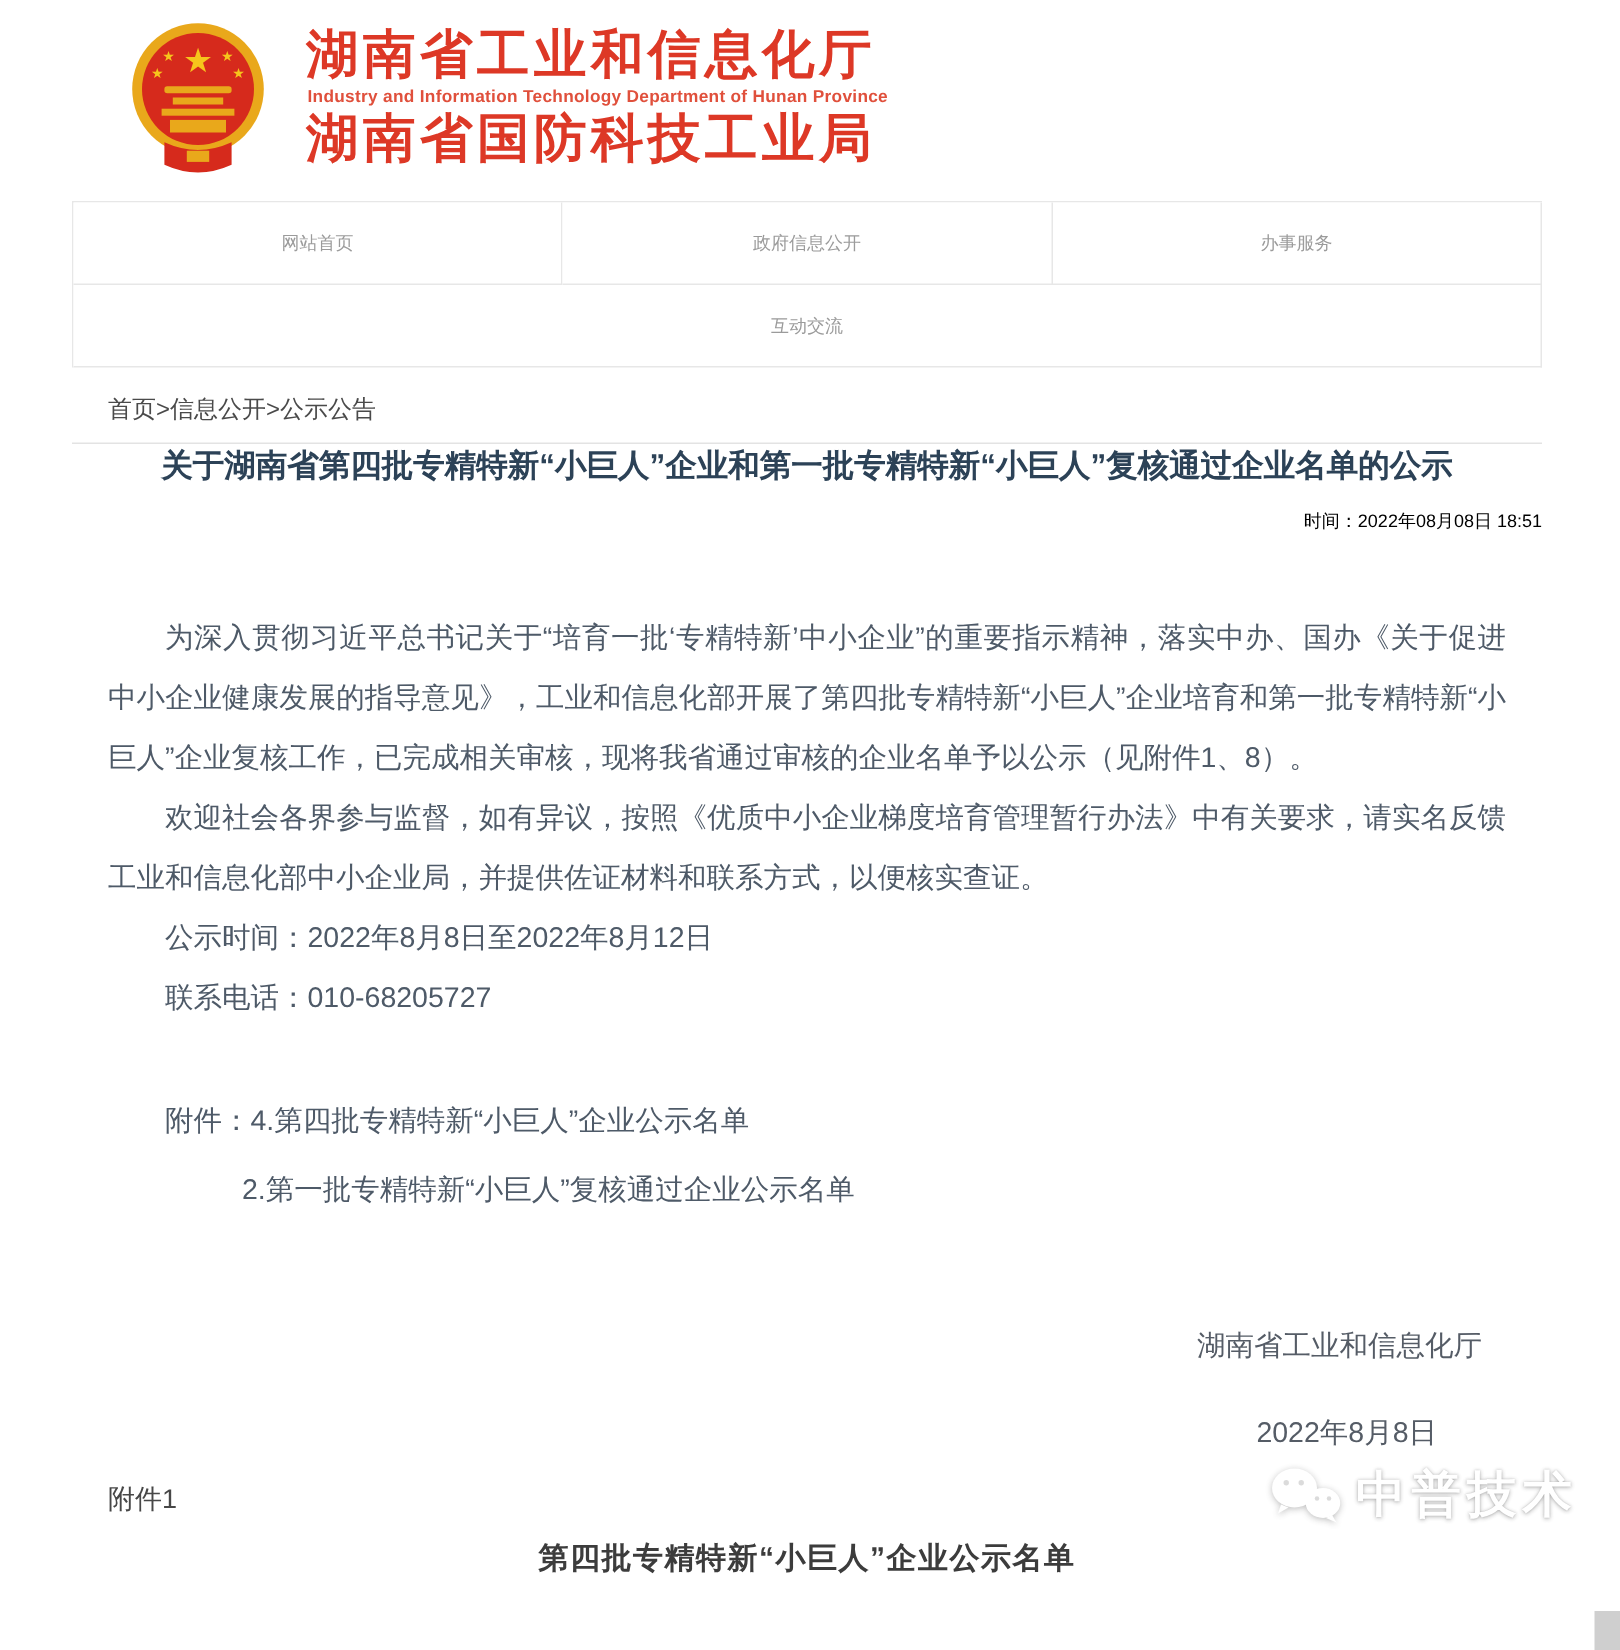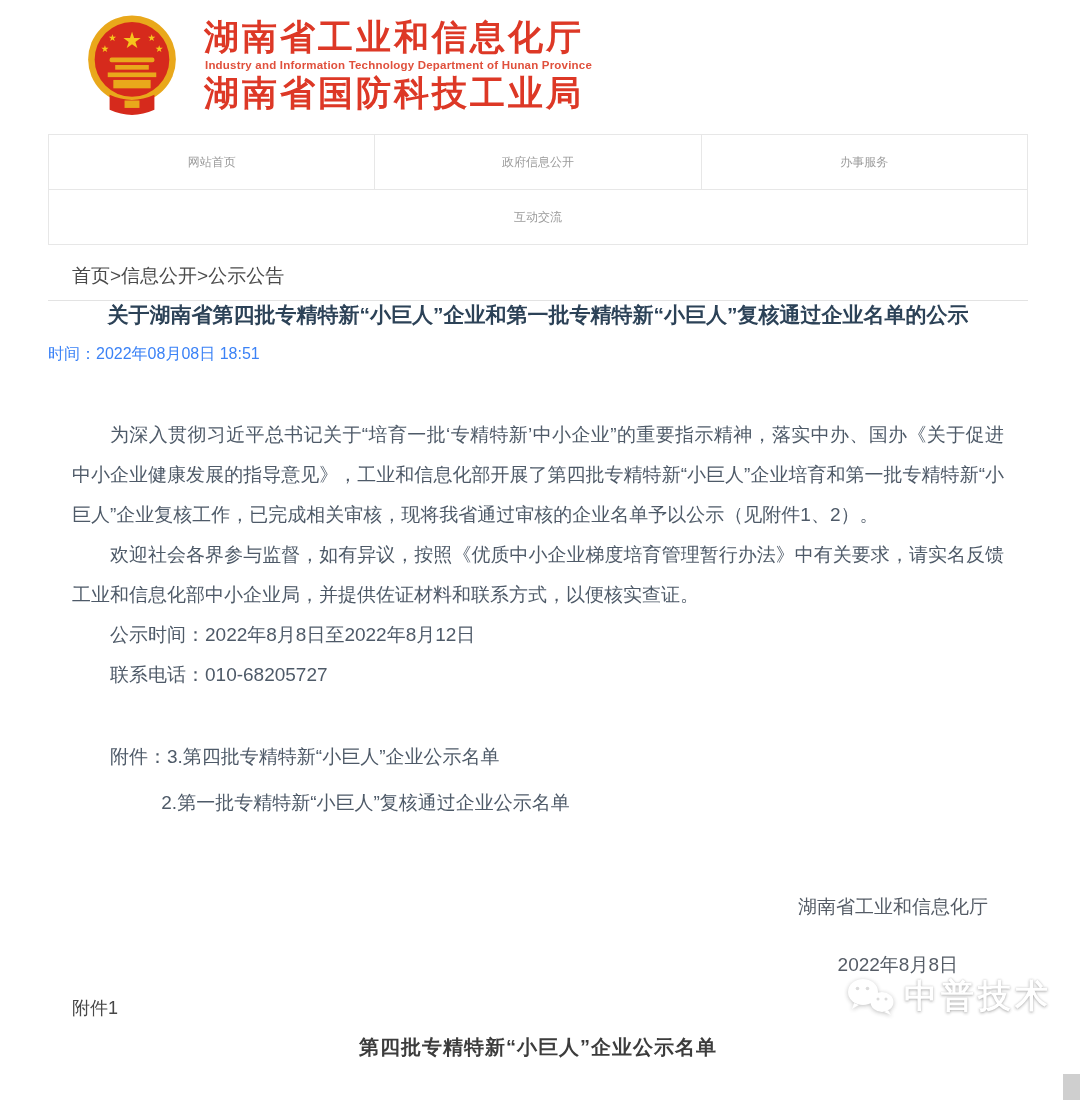--- a/index.html
+++ b/index.html
@@ -16,27 +16,27 @@
   .org-en { font-size:11.5px; font-weight:bold; color:#e0503c; margin:3px 0 4px 1px; letter-spacing:0.2px; }
   
   .nav { width:980px; margin-left:48px; border-top:1px solid #e7e7e7; border-left:1px solid #e7e7e7; margin-top:4px; }
   .nav-row { display:flex; }
   .nav-cell {
     flex:1; height:55px; line-height:55px; text-align:center;
     color:#9b9b9b; font-size:12px; background:#fff; cursor:pointer;
     border-right:1px solid #e7e7e7; border-bottom:1px solid #e7e7e7;
   }
   
-  .breadcrumb { margin-left:48px; width:980px; padding:18px 0 11px 24px; font-size:19px; color:#4a4a4a; }
+  .breadcrumb { margin-left:48px; width:980px; padding:18px 0 11px 24px; font-size:16px; color:#4a4a4a; }
   .breadcrumb span { cursor:pointer; }
   .rule { width:980px; margin-left:48px; height:1px; background:#e3e3e3; }
   
   .content { width:980px; margin-left:48px; }
   .article-title { text-align:center; font-size:21px; font-weight:bold; color:#2c4257; padding:0 10px; }
-  .article-time { text-align:left; font-size:16px; color:#3b82f6; margin-top:15px; }
+  .article-time { text-align:right; font-size:12px; color:#000000; margin-top:15px; }
   .article-body { margin-top:50px; padding:0 24px; font-size:19px; color:#4e5a68; line-height:40px; text-align:justify; }
   .indent { text-indent:2em; }
   .plain-line { text-indent:2em; }
   .attach-block { margin-top:42px; }
   .attach-line2 { padding-left:4.7em; margin-top:6px; }
   .signature { margin-top:64px; padding-right:16px; text-align:right; font-size:19px; color:#555c66; }
   .signature-date { margin-top:18px; padding-right:30px; }
   
   .annex-label { margin-top:11px; padding-left:24px; font-size:18px; color:#474747; }
   .table-title { margin-top:14px; text-align:center; font-size:20px; font-weight:bold; color:#3c3c3c; letter-spacing:1px; }
@@ -96,27 +96,27 @@
   <div class="breadcrumb">
     <span>首页</span><span>&gt;</span><span>信息公开</span><span>&gt;</span><span>公示公告</span>
   </div>
   <div class="rule"></div>
 
   <div class="content">
     <div class="article-title">关于湖南省第四批专精特新“小巨人”企业和第一批专精特新“小巨人”复核通过企业名单的公示</div>
     <div class="article-time">时间：2022年08月08日 18:51</div>
 
     <div class="article-body">
-      <p class="indent">为深入贯彻习近平总书记关于“培育一批‘专精特新’中小企业”的重要指示精神，落实中办、国办《关于促进中小企业健康发展的指导意见》，工业和信息化部开展了第四批专精特新“小巨人”企业培育和第一批专精特新“小巨人”企业复核工作，已完成相关审核，现将我省通过审核的企业名单予以公示（见附件1、2）。</p>
+      <p class="indent">为深入贯彻习近平总书记关于“培育一批‘专精特新’中小企业”的重要指示精神，落实中办、国办《关于促进中小企业健康发展的指导意见》，工业和信息化部开展了第四批专精特新“小巨人”企业培育和第一批专精特新“小巨人”企业复核工作，已完成相关审核，现将我省通过审核的企业名单予以公示（见附件1、8）。</p>
       <p class="indent">欢迎社会各界参与监督，如有异议，按照《优质中小企业梯度培育管理暂行办法》中有关要求，请实名反馈工业和信息化部中小企业局，并提供佐证材料和联系方式，以便核实查证。</p>
       <p class="plain-line">公示时间：2022年8月8日至2022年8月12日</p>
       <p class="plain-line">联系电话：010-68205727</p>
 
       <div class="attach-block">
-        <p class="indent">附件：3.第四批专精特新“小巨人”企业公示名单</p>
+        <p class="indent">附件：4.第四批专精特新“小巨人”企业公示名单</p>
         <p class="attach-line2">2.第一批专精特新“小巨人”复核通过企业公示名单</p>
       </div>
 
       <div class="signature">
         <div>湖南省工业和信息化厅</div>
         <div class="signature-date">2022年8月8日</div>
       </div>
     </div>
 
     <div class="annex-label">附件1</div>

